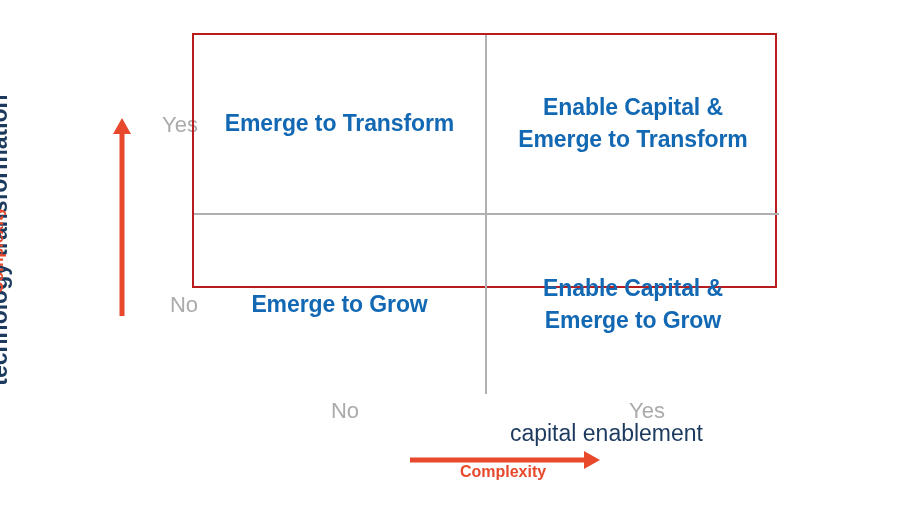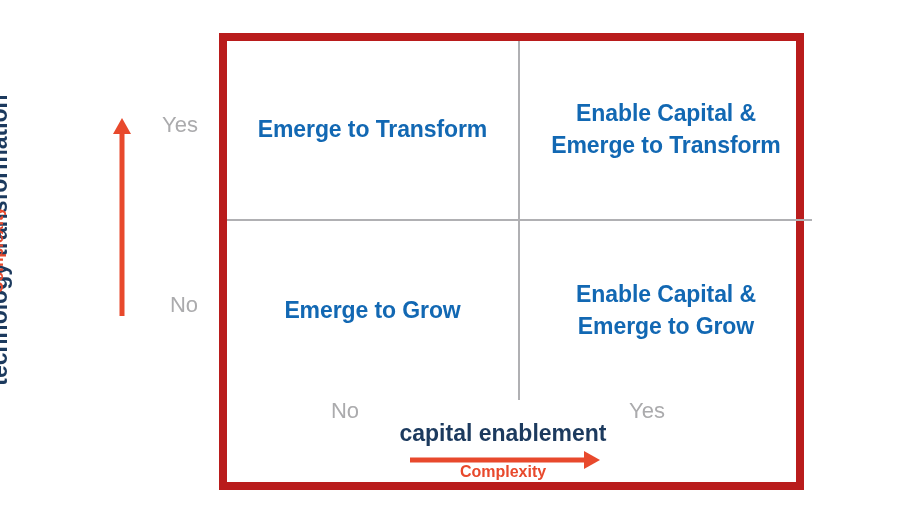--- a/index.html
+++ b/index.html
@@ -19,28 +19,28 @@
   #canvas {
     position: absolute;
     inset: 0;
     width: 900px;
     height: 513px;
   }
 
   
   .matrix {
     position: absolute;
-    left: 219px;
+    left: 192px;
     top: 33px;
     width: 585px;
-    height: 457px;
+    height: 255px;
     display: grid;
     grid-template-columns: 293px 292px;
     grid-template-rows: 180px 179px;
-    border: 8px solid #b91c1c;
+    border: 2px solid #b91c1c;
     box-sizing: border-box;
   }
   .cell {
     display: flex;
     align-items: center;
     justify-content: center;
     text-align: center;
     box-sizing: border-box;
     padding: 4px 10px;
   }
@@ -120,23 +120,23 @@
     width: 20px;
     height: 198px;
   }
 
   
   .x-axis-title {
     position: absolute;
     left: 303px;
     top: 422px;
     width: 400px;
-    text-align: center;
+    text-align: right;
     color: #1c3a5e;
-    font-weight: bold;
+    font-weight: normal;
     font-size: 23px;
     line-height: 1;
     white-space: nowrap;
   }
 
   .x-axis-complexity {
     position: absolute;
     left: 353px;
     top: 464px;
     width: 300px;

